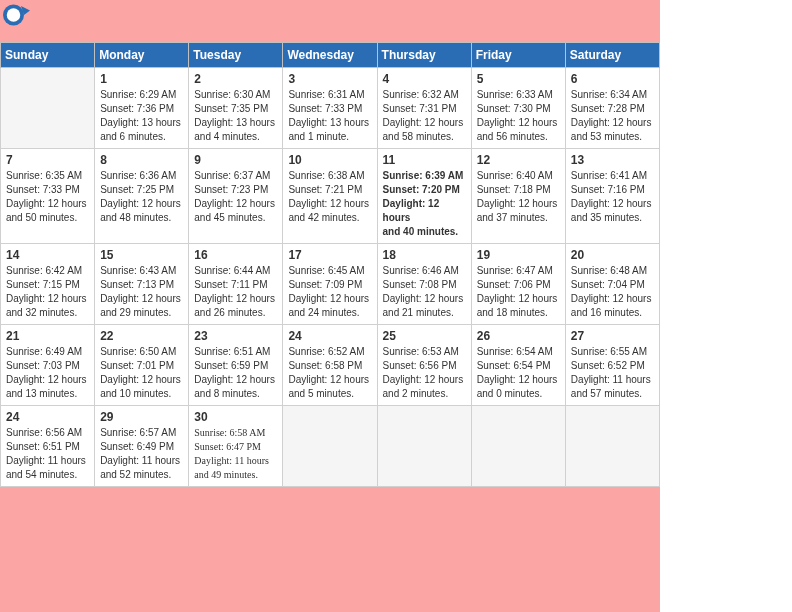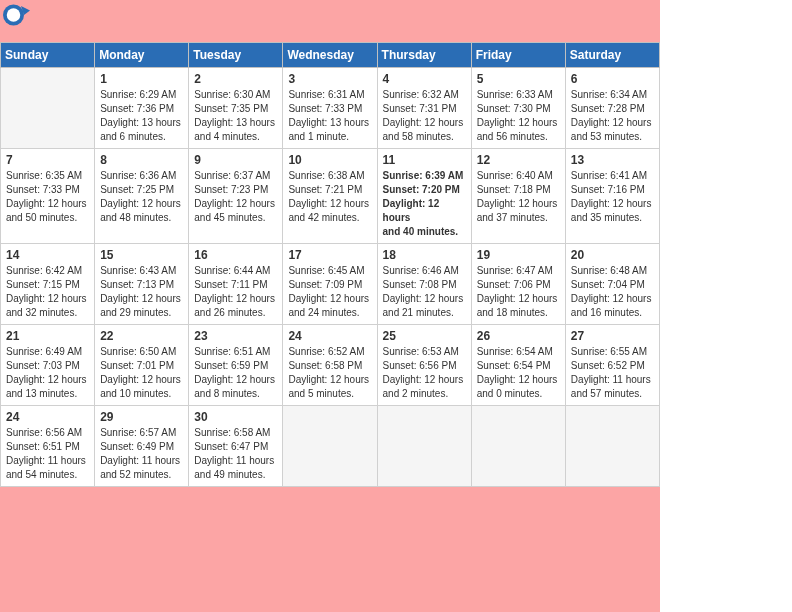--- a/index.html
+++ b/index.html
@@ -337,21 +337,21 @@
           </td>
           <td>
             <span class="day-num">29</span>
             <div class="day-info" style="white-space: pre-line;">Sunrise: 6:57 AM
 Sunset: 6:49 PM
 Daylight: 11 hours
 and 52 minutes.</div>
           </td>
           <td>
             <span class="day-num">30</span>
-            <div class="day-info" style="white-space: pre-line;">Sunrise: 6:58 AM
+            <div class="day-info" style="white-space: pre-line; font-family: Liberation Serif, serif;">Sunrise: 6:58 AM
 Sunset: 6:47 PM
 Daylight: 11 hours
 and 49 minutes.</div>
           </td>
           <td class="empty"></td>
           <td class="empty"></td>
           <td class="empty"></td>
           <td class="empty"></td>
         </tr>
       </tbody>

